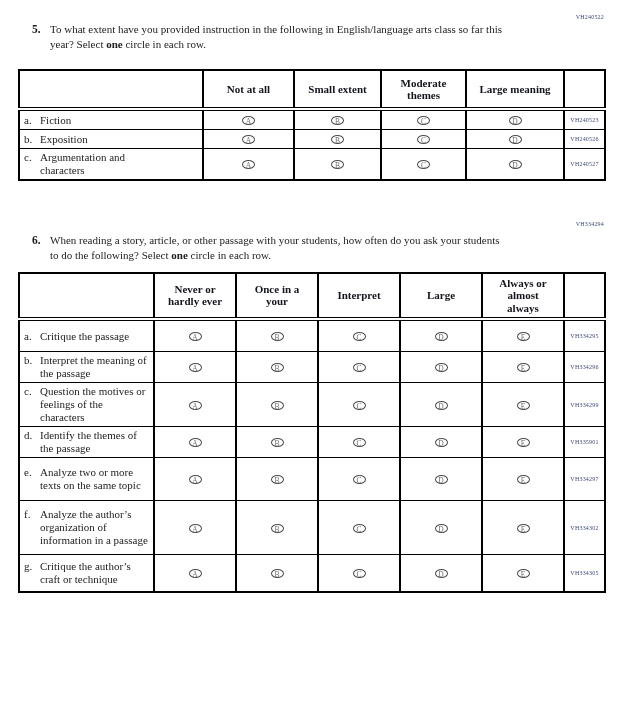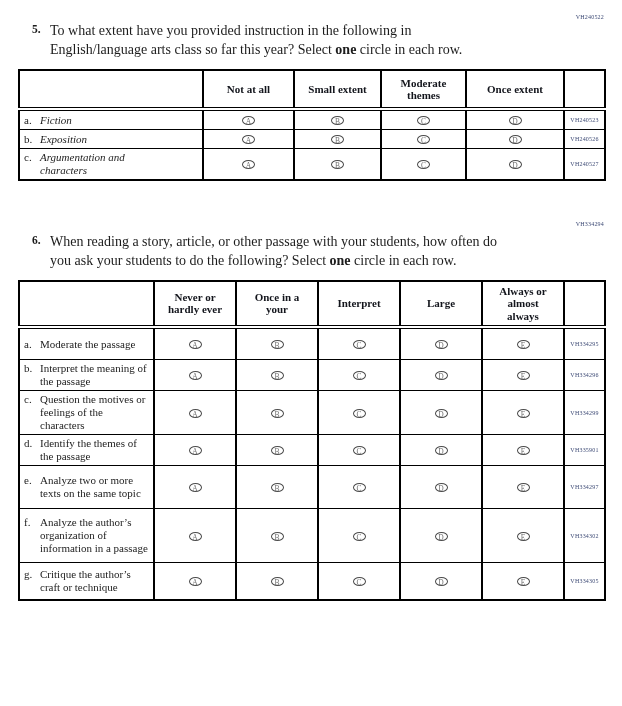--- a/index.html
+++ b/index.html
@@ -25,34 +25,34 @@
   #code-q5 { top: 14px; }
   #code-q6 { top: 221px; }
   .question {
     position: absolute;
     left: 32px;
     display: flex;
   }
   #q5-block { top: 22px; }
   #q6-block { top: 233px; }
   .qnum { width: 18px; flex: none; font-weight: bold; font-size: 11.5px; line-height: 1.35; }
-  .qtext { max-width: 455px; font-size: 14px; line-height: 1.35; }
+  .qtext { max-width: 455px; font-size: 11px; line-height: 1.35; }
   .qtext b { font-weight: bold; }
 
   table.survey {
     position: absolute;
     left: 18px;
     width: 586px;
     border-collapse: collapse;
     table-layout: fixed;
     border: 2px solid #000;
     background: #fff;
   }
   #q5-table { top: 69px; }
-  #q6-table { top: 280px; }
+  #q6-table { top: 272px; }
   .survey th, .survey td {
     border-left: 2px solid #000;
     vertical-align: middle;
     font-family: "Liberation Serif", serif;
   }
   .survey th:first-child, .survey td:first-child { border-left: none; }
   .survey thead th {
     border-bottom: 4px double #000;
     font-size: 11px;
     font-weight: bold;
@@ -60,21 +60,21 @@
     text-align: center;
     line-height: 1.12;
     padding: 3px 8px;
   }
   .survey tbody td { border-top: 1px solid #000; }
   .survey tbody tr:first-child td { border-top: none; }
   td.item { padding: 2px 3px 2px 4px; }
   .iwrap { display: flex; gap: 4px; }
   .ltr { width: 12px; flex: none; font-size: 11px; line-height: 1.18; }
   .lbl { flex: 1; font-size: 11px; line-height: 1.18; }
-  #q5-table .lbl { max-width: 120px; font-style: italic; }
+  #q5-table .lbl { max-width: 120px; }
   td.opt { text-align: center; }
   .bub {
     display: inline-block;
     width: 13px; height: 9px;
     border: 1px solid #4a4a4a;
     border-radius: 50%;
     position: relative;
     background: #fff;
     cursor: pointer;
   }
@@ -115,21 +115,21 @@
         <col style="width:85px">
         <col style="width:98px">
         <col style="width:41px">
     </colgroup>
     <thead>
       <tr style="height:39px">
         <th></th>
         <th>Not at all</th>
         <th>Small extent</th>
         <th>Moderate themes</th>
-        <th>Once extent</th>
+        <th>Large meaning</th>
         <th></th>
       </tr>
     </thead>
     <tbody>
       <tr style="height:17px">
         <td class="item">
             <div class="iwrap">
               <span class="ltr">a.</span>
               <span class="lbl">Fiction</span>
             </div>
@@ -195,21 +195,21 @@
         <th>Large</th>
         <th>Always or almost always</th>
         <th></th>
       </tr>
     </thead>
     <tbody>
       <tr style="height:33px">
         <td class="item">
             <div class="iwrap">
               <span class="ltr">a.</span>
-              <span class="lbl">Moderate the passage</span>
+              <span class="lbl">Critique the passage</span>
             </div>
           </td>
         <td class="opt"><span class="bub"><i>A</i></span></td>
         <td class="opt"><span class="bub"><i>B</i></span></td>
         <td class="opt"><span class="bub"><i>C</i></span></td>
         <td class="opt"><span class="bub"><i>D</i></span></td>
         <td class="opt"><span class="bub"><i>E</i></span></td>
         <td class="code">VH334295</td>
       </tr>
       <tr style="height:29px">

